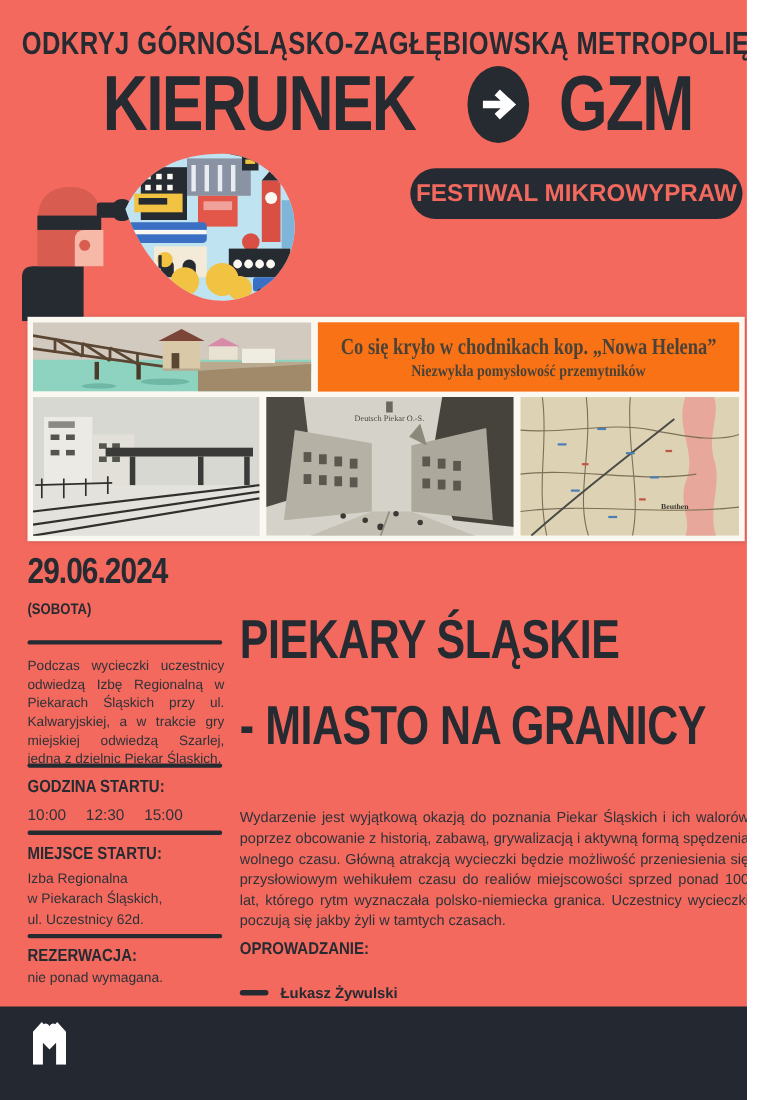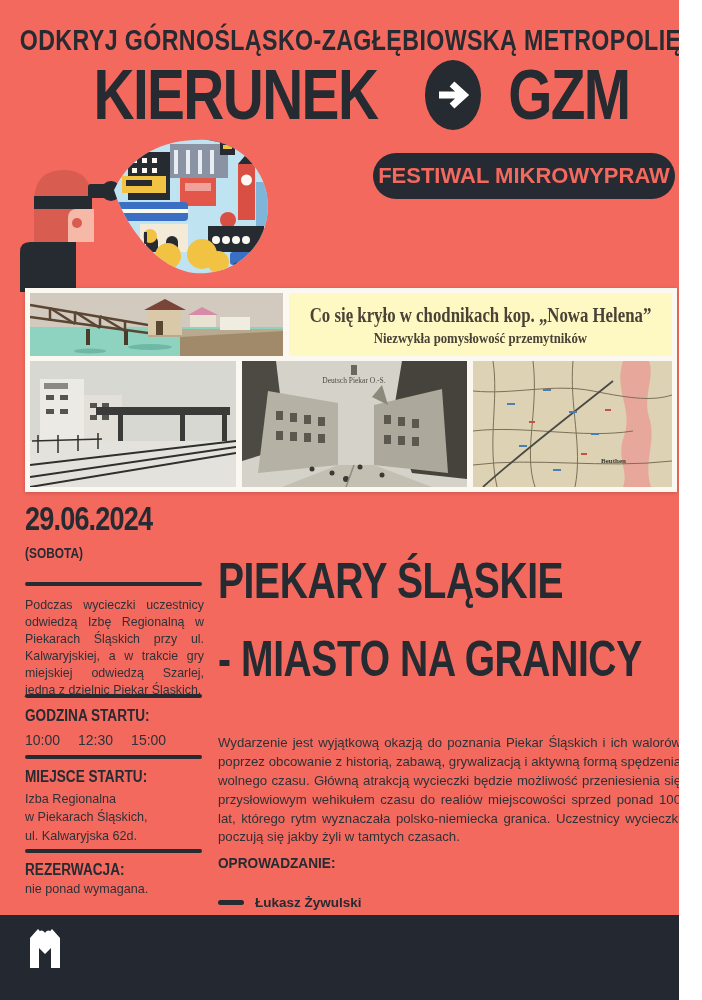--- a/index.html
+++ b/index.html
@@ -18,21 +18,21 @@
   .badge{position:absolute;background:#262B33;border-radius:24px;color:#F3695E;display:flex;align-items:center;justify-content:center;}
   .badge1{top:153px;left:373px;width:302px;height:46px;}
   .badge2{top:211px;left:395px;width:280px;height:43px;}
   .badge span{font-size:22px;font-weight:bold;--sx:.85;}
   
   .collage{position:absolute;top:124px;left:14px;}
   
   .panel{position:absolute;top:288px;left:25px;width:652px;height:204px;background:#FBF8F2;box-shadow:0 1px 4px rgba(0,0,0,.18);}
   .tile{position:absolute;overflow:hidden;}
   .t-bridge{left:5px;top:5px;width:253px;height:63px;}
-  .t-clip{left:264px;top:5px;width:383px;height:63px;background:#fef9c3;display:flex;flex-direction:column;align-items:center;justify-content:center;}
+  .t-clip{left:264px;top:5px;width:383px;height:63px;background:#f97316;display:flex;flex-direction:column;align-items:center;justify-content:center;}
   .t-station{left:5px;top:73px;width:206px;height:126px;}
   .t-street{left:217px;top:73px;width:225px;height:126px;}
   .t-map{left:448px;top:73px;width:199px;height:126px;}
   .clip-h{font-family:"Liberation Serif",serif;font-weight:bold;color:#4A4236;font-size:21px;--sx:.8;}
   .clip-s{font-family:"Liberation Serif",serif;font-weight:bold;color:#4A4236;font-size:15px;--sx:.85;margin-top:2px;}
   
   .side{left:25px;width:179px;}
   .date{top:500px;font-size:33px;font-weight:bold;letter-spacing:-1px;--sx:.82;}
   .day{top:545px;font-size:14px;font-weight:bold;--sx:.85;}
   .rule{position:absolute;left:25px;width:177px;height:4px;background:#262A31;border-radius:2px;}
@@ -281,21 +281,21 @@
   <div class="abs side times">
     <span>10:00</span>
     <span>12:30</span>
     <span>15:00</span>
   </div>
   <div class="rule r3"></div>
   <div class="abs side l-place slabel"><span class="cond">MIEJSCE STARTU:</span></div>
   <div class="abs side place">
     <div>Izba Regionalna</div>
     <div>w Piekarach Śląskich,</div>
-    <div>ul. Kalwaryjska 62d.</div>
+    <div>ul. Uczestnicy 62d.</div>
   </div>
   <div class="rule r4"></div>
   <div class="abs side l-res slabel"><span class="cond">REZERWACJA:</span></div>
   <div class="abs side resv">nie ponad wymagana.</div>
 
   <div class="abs main title tt1"><span class="cond" style="--sx:.78">PIEKARY ŚLĄSKIE</span></div>
   <div class="abs main title tt2"><span class="cond" style="--sx:.78">- MIASTO NA GRANICY</span></div>
   <div class="abs main desc">Wydarzenie jest wyjątkową okazją do poznania Piekar Śląskich i ich walorów poprzez obcowanie z historią, zabawą, grywalizacją i aktywną formą spędzenia wolnego czasu. Główną atrakcją wycieczki będzie możliwość przeniesienia się przysłowiowym wehikułem czasu do realiów miejscowości sprzed ponad 100 lat, którego rytm wyznaczała polsko-niemiecka granica. Uczestnicy wycieczki poczują się jakby żyli w tamtych czasach.</div>
   <div class="abs main guides-label"><span class="cond" style="--sx:.88">OPROWADZANIE:</span></div>
   <div class="abs main guides">

